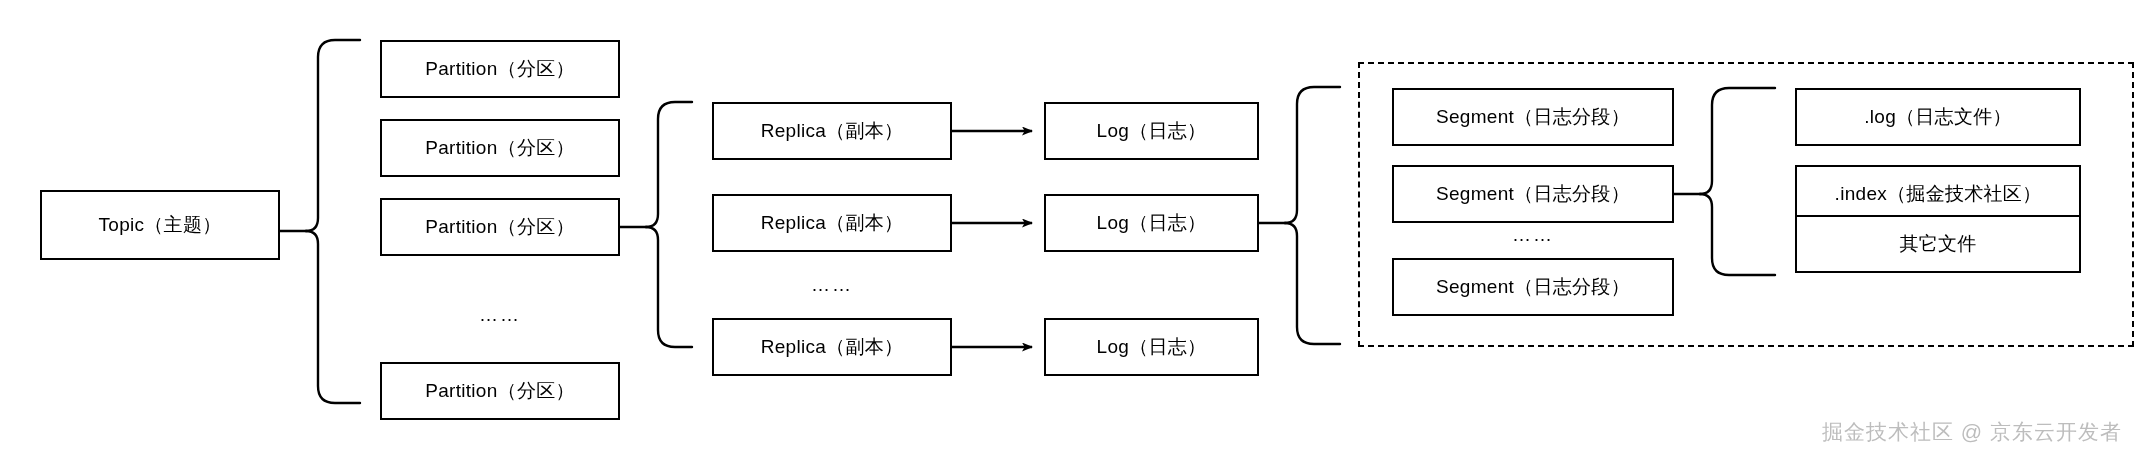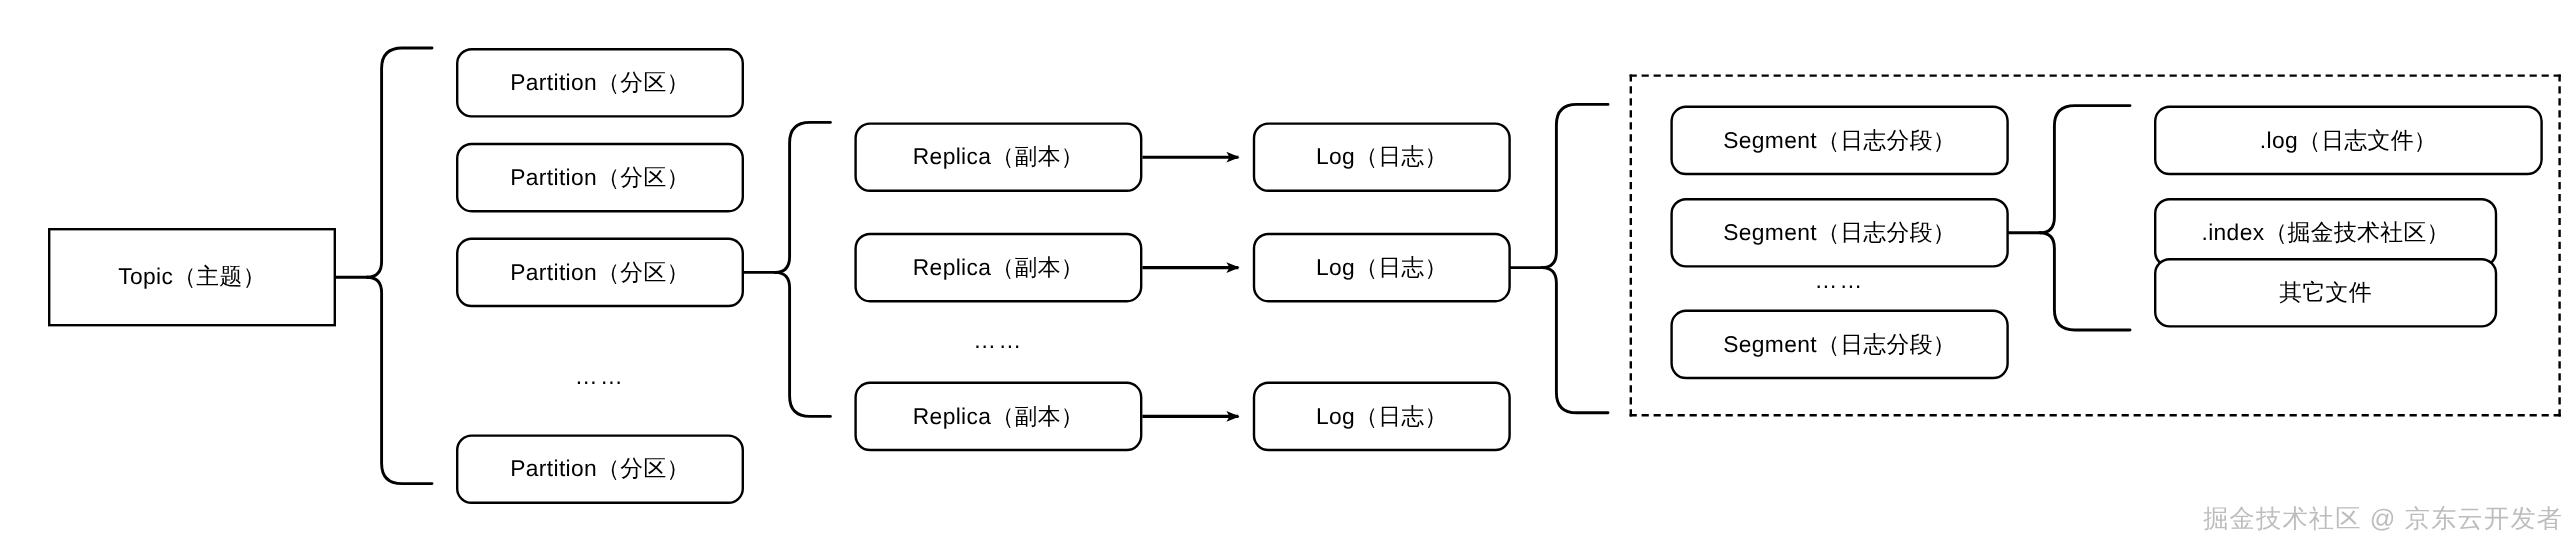--- a/index.html
+++ b/index.html
@@ -31,21 +31,21 @@
     background: #ffffff;
     display: flex;
     align-items: center;
     justify-content: center;
     text-align: center;
     color: #000000;
     white-space: nowrap;
     font-size: 19px;
     letter-spacing: 0.3px;
   }
-  .node-box.rounded { border-radius: 13px; }
+  .node-box.rounded { border-radius: 0; }
   .node-box.square  { border-radius: 0px; }
   .ellipsis-label {
     position: absolute;
     color: #000000;
     font-size: 19px;
     letter-spacing: 2px;
     white-space: nowrap;
     text-align: center;
     display: flex;
     align-items: center;
@@ -102,21 +102,21 @@
       <path d="M1285,223 q12,0 12,13 L1297,327 q0,17 17,17 L1340,344"></path>
     </g>
 
     <g fill="none" stroke="#000000" stroke-width="2.4" stroke-linecap="round">
       <path d="M1674,194 L1700,194"></path>
       <path d="M1700,194 q12,0 12,-13 L1712,105 q0,-17 17,-17 L1775,88"></path>
       <path d="M1700,194 q12,0 12,13 L1712,258 q0,17 17,17 L1775,275"></path>
     </g>
   </svg>
 
-  <div class="node-box square" style="left:40px; top:190px; width:240px; height:82px;">
+  <div class="node-box square" style="left:40px; top:190px; width:240px; height:70px;">
     <span>Topic（主题）</span>
   </div>
 
   <div class="node-box rounded" style="left:380px; top:40px; width:240px; height:58px;">
     <span>Partition（分区）</span>
   </div>
   <div class="node-box rounded" style="left:380px; top:119px; width:240px; height:58px;">
     <span>Partition（分区）</span>
   </div>
   <div class="node-box rounded" style="left:380px; top:198px; width:240px; height:58px;">
@@ -154,25 +154,25 @@
     <span>Segment（日志分段）</span>
   </div>
   <div class="node-box rounded" style="left:1392px; top:165px; width:282px; height:58px;">
     <span>Segment（日志分段）</span>
   </div>
   <div class="ellipsis-label" style="left:1392px; top:220px; width:282px; height:30px;">……</div>
   <div class="node-box rounded" style="left:1392px; top:258px; width:282px; height:58px;">
     <span>Segment（日志分段）</span>
   </div>
 
-  <div class="node-box rounded" style="left:1795px; top:88px; width:324px; height:58px;">
+  <div class="node-box rounded" style="left:1795px; top:88px; width:286px; height:58px;">
     <span>.log（日志文件）</span>
   </div>
   <div class="node-box rounded" style="left:1795px; top:165px; width:286px; height:58px;">
     <span>.index（掘金技术社区）</span>
   </div>
   <div class="node-box rounded" style="left:1795px; top:215px; width:286px; height:58px;">
     <span>其它文件</span>
   </div>
 
-  <div class="watermark" style="right:4px; bottom:12px;">掘金技术社区 @ 京东云开发者</div>
+  <div class="watermark" style="right:18px; bottom:12px;">掘金技术社区 @ 京东云开发者</div>
 
 </div>
 
 </body></html>

